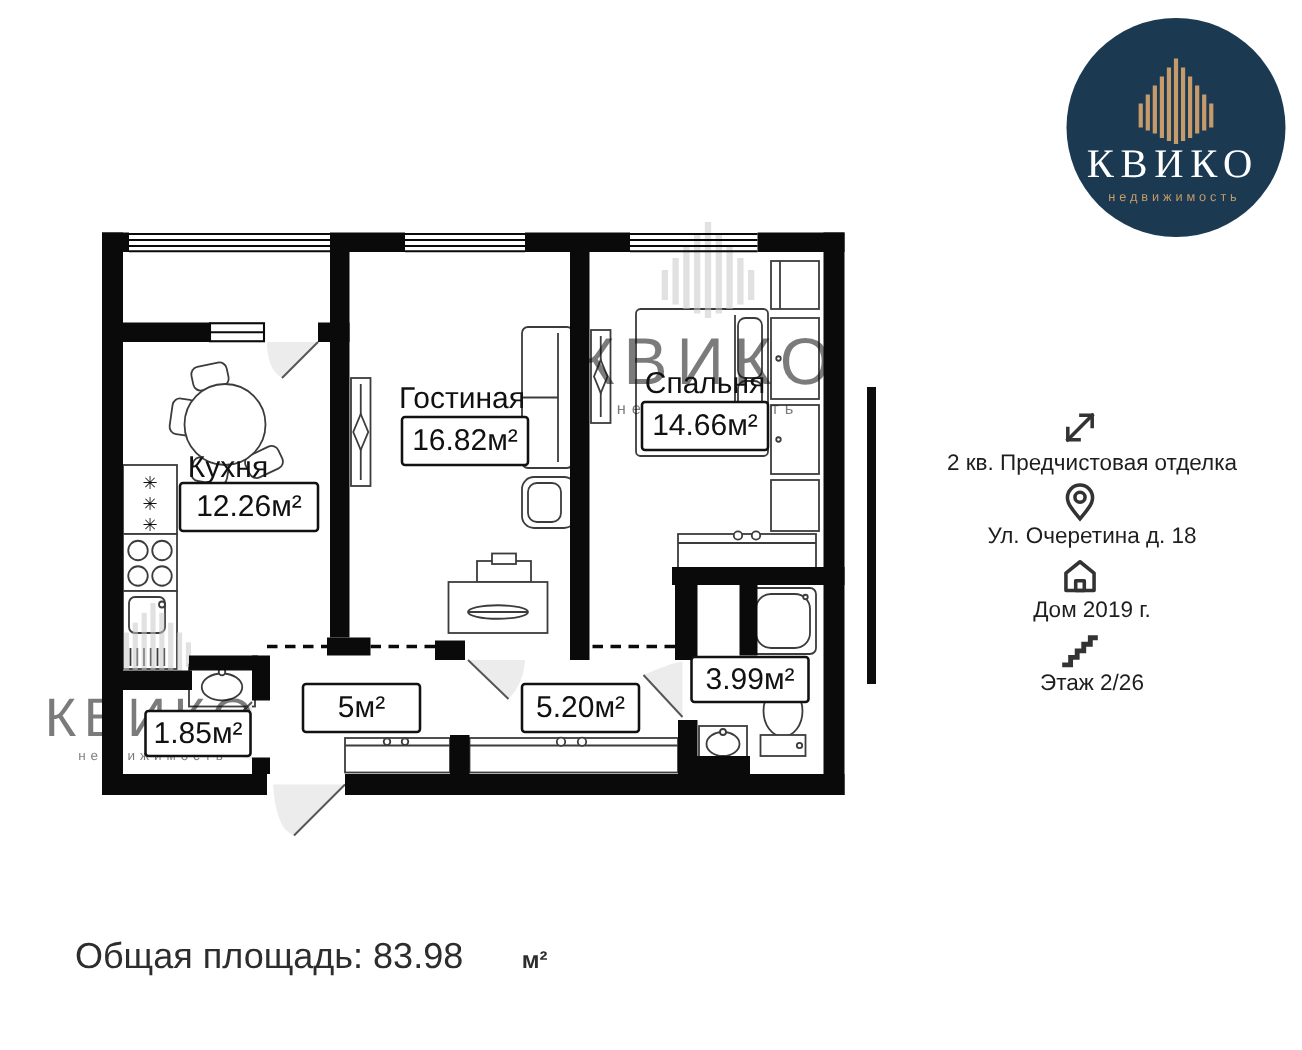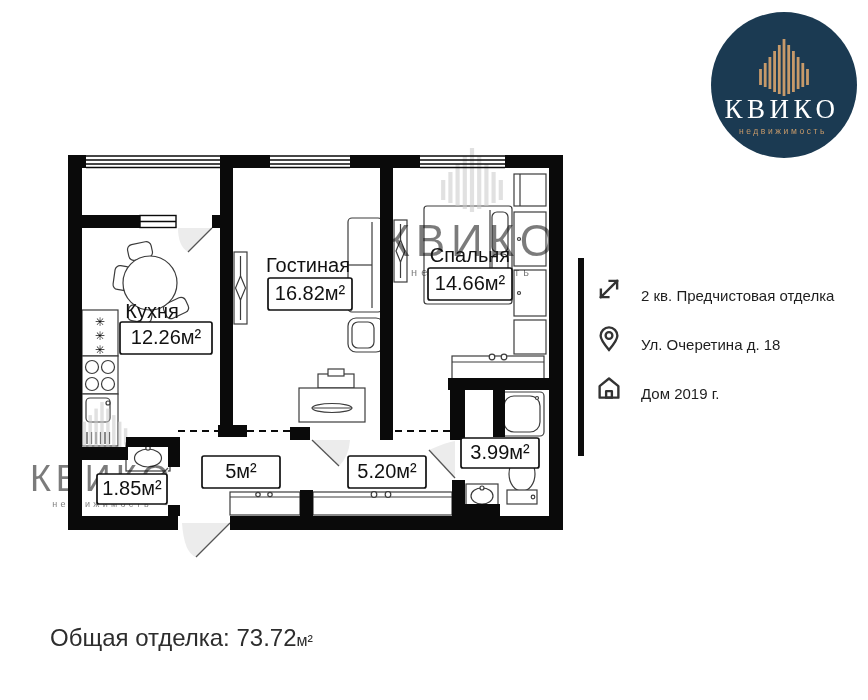--- a/index.html
+++ b/index.html
@@ -14,26 +14,26 @@
   
   .logo-circle{position:absolute;left:711px;top:12px;width:146px;height:146px;border-radius:50%;
     background:#1b3a52;}
   .logo-circle svg{display:block;}
   .logo-brand{font-family:"Liberation Serif","DejaVu Serif",serif;font-size:27px;letter-spacing:4.5px;fill:#ffffff;}
   .logo-tag{font-family:"Liberation Sans",sans-serif;font-size:8.5px;letter-spacing:2.6px;fill:#c79a6a;}
   
   .info-divider{position:absolute;left:578px;top:258px;width:6px;height:198px;background:#0d0d0d;}
   .info-panel{position:absolute;left:594px;top:258px;width:268px;display:flex;flex-direction:column;
     gap:15px;padding-top:12px;}
-  .info-row{display:flex;align-items:flex-end;height:34px;}
+  .info-row{display:flex;align-items:center;height:34px;flex-direction:column;}
   .info-row svg{flex:0 0 30px;margin-right:17px;}
   .info-label{font-size:15px;font-weight:500;color:#1e1e1e;white-space:nowrap;}
   
   .footer{position:absolute;left:50px;top:624px;font-size:24px;font-weight:500;color:#2d2d2d;}
-  .footer .unit{font-size:16px;font-weight:400;}
+  .footer .unit{font-size:16px;font-weight:700;margin-left:39px;}
 </style>
 </head>
 <body>
 
 <div class="stage">
 
   <svg class="plan-svg" width="868" height="700" viewBox="0 0 868 700">
     <defs>
       <g id="wm" opacity="0.55">
         <g fill="#c9c9c9">
@@ -307,19 +307,25 @@
       </svg>
       <span class="info-label">Ул. Очеретина д. 18</span>
     </div>
     <div class="info-row">
       <svg width="30" height="30" viewBox="0 0 24 24" fill="none" stroke="#333" stroke-width="1.9" stroke-linejoin="round">
         <path d="M4.5 20.5 V11.3 L12 5.2 L19.5 11.3 V20.5 Z"></path>
         <rect x="9.7" y="15.3" width="4.6" height="5.2"></rect>
       </svg>
       <span class="info-label">Дом 2019 г.</span>
     </div>
+    <div class="info-row">
+      <svg width="30" height="30" viewBox="0 0 24 24" fill="none" stroke="#333" stroke-width="2.6">
+        <path d="M2.5 21 H7 V17 H10.5 V13.5 H14 V10 H17.5 V6.5 H21.5"></path>
+      </svg>
+      <span class="info-label">Этаж 2/26</span>
+    </div>
   </div>
 
   <div class="footer">
-    <span>Общая отделка:</span><span> 73.72</span><span class="unit">м²</span>
+    <span>Общая площадь:</span><span> 83.98</span><span class="unit">м²</span>
   </div>
 
 </div>
 
 </body></html>

